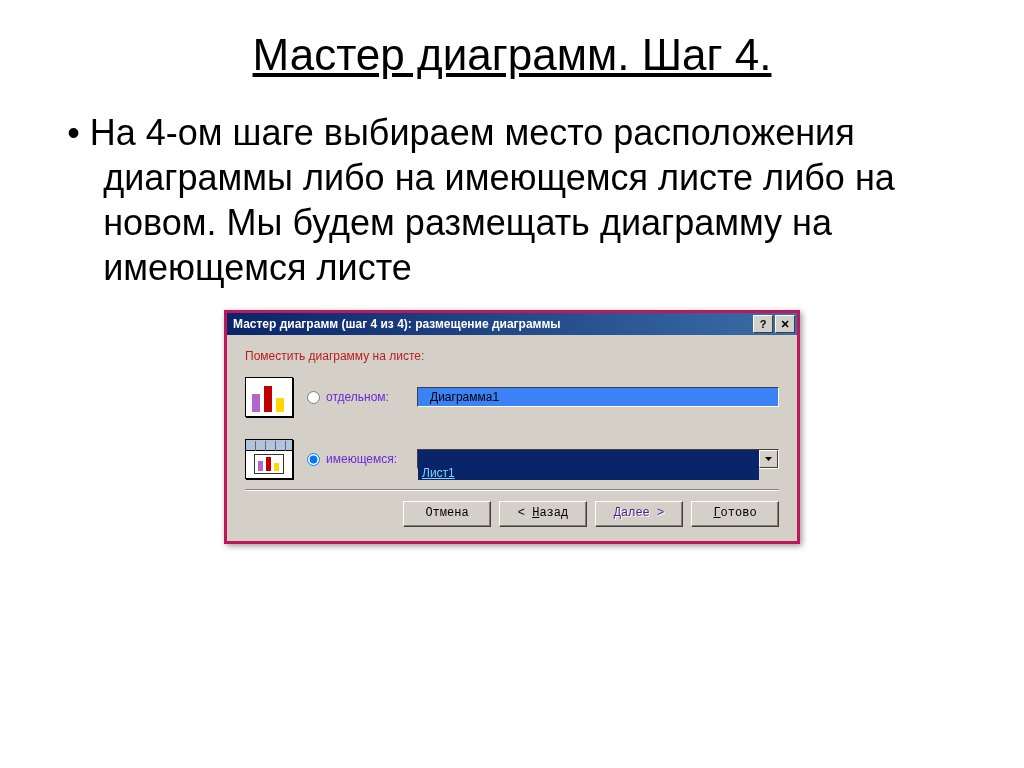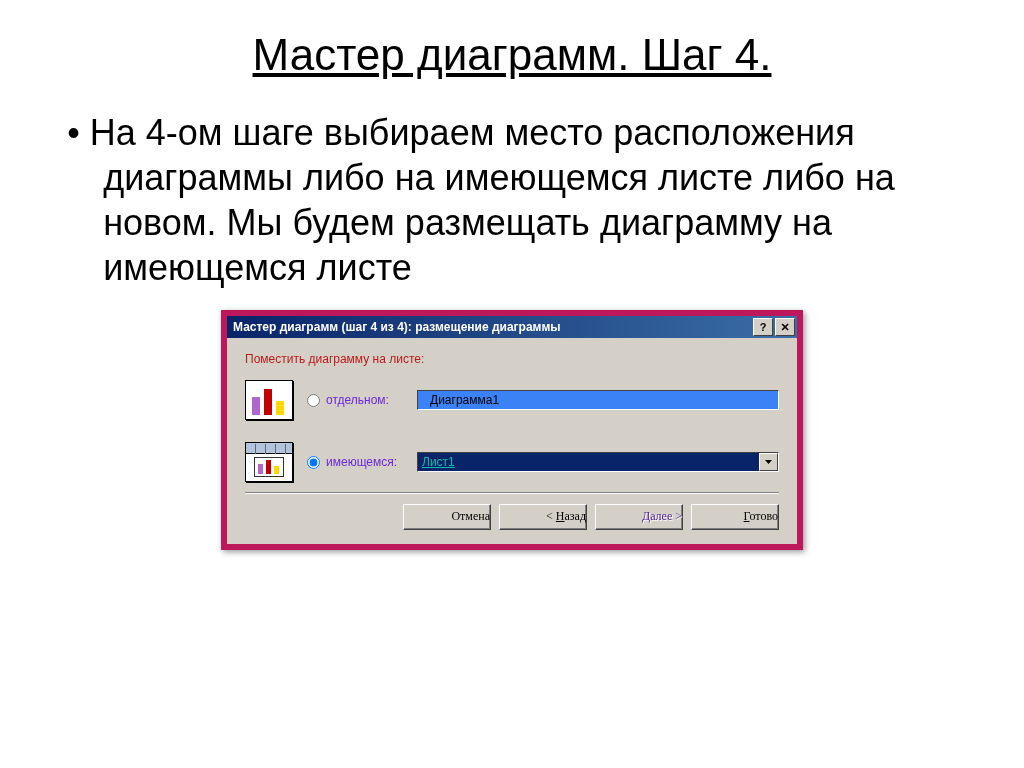--- a/index.html
+++ b/index.html
@@ -35,21 +35,21 @@
   .bullet::before {
     content: "•  ";
   }
   
   .dialog-wrap {
     display: flex;
     justify-content: center;
   }
   .dialog {
     width: 570px;
-    border: 6px solid #be185d;
+    border: 3px solid #be185d;
     background: #d4d0c8;
     box-shadow: 2px 2px 6px rgba(0,0,0,0.4);
     font-family: Tahoma, "MS Sans Serif", sans-serif;
     font-size: 12px;
   }
   .titlebar {
     background: linear-gradient(to right, #0a246a, #3a6ea5);
     color: #fff;
     height: 22px;
     display: flex;
@@ -137,22 +137,22 @@
     border-top-color: #404040;
     border-left-color: #404040;
     border-right-color: #fff;
     border-bottom-color: #fff;
     display: flex;
     background: #fff;
   }
   .combo .combo-value {
     flex: 1;
     background: #0a246a;
-    color: #14b8a6;
-    padding: 1px 4px;
+    color: #7dd3fc;
+    padding: 15px 4px;
     line-height: 16px;
     text-decoration: underline;
   }
   .combo .combo-btn {
     width: 17px;
     background: #d4d0c8;
     border: 1px solid #fff;
     border-right-color: #404040;
     border-bottom-color: #404040;
     display: flex;
@@ -172,23 +172,23 @@
     gap: 8px;
   }
   .win-btn {
     width: 86px;
     height: 24px;
     background: #d4d0c8;
     border: 1px solid #fff;
     border-right-color: #404040;
     border-bottom-color: #404040;
     box-shadow: inset -1px -1px 0 #808080, inset 1px 1px 0 #d4d0c8;
-    font-family: Liberation Serif, serif;
-    font-size: 12px;
-    text-align: right;
+    font-family: Liberation Mono, monospace;
+    font-size: 12px;
+    text-align: center;
     line-height: 22px;
     cursor: default;
   }
   .win-btn.disabled {
     color: #4c1d95;
     text-shadow: 1px 1px 0 #fff;
   }
   .ul { text-decoration: underline; }
 
   

